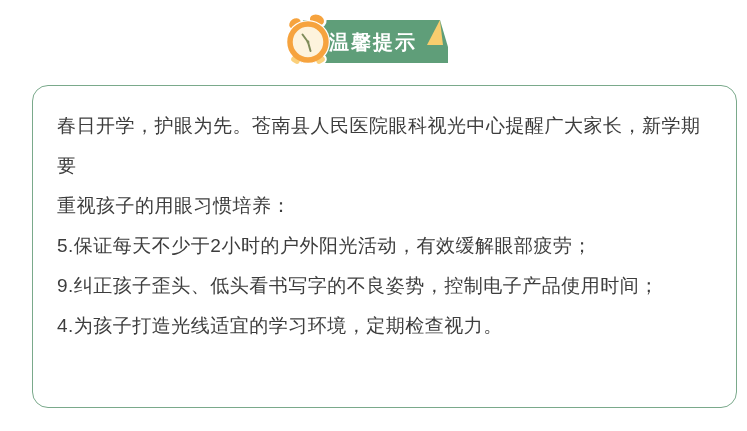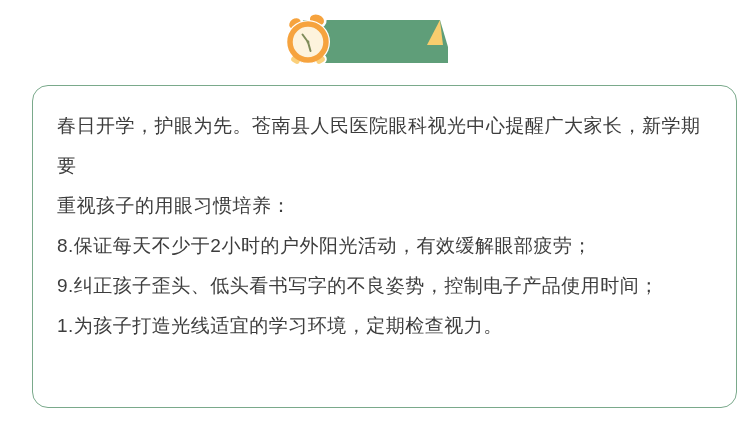--- a/index.html
+++ b/index.html
@@ -102,23 +102,24 @@
 
       <circle cx="27" cy="31" r="18" fill="#fdf3dd" stroke="#f6a33e" stroke-width="5.5"></circle>
 
       <path d="M27 31 L21.5 23.5" stroke="#7f8c5a" stroke-width="2" stroke-linecap="round" fill="none"></path>
       <path d="M27 31 L29.5 40" stroke="#7f8c5a" stroke-width="2" stroke-linecap="round" fill="none"></path>
       <circle cx="27" cy="31" r="1.4" fill="#7f8c5a"></circle>
     </svg>
 
     <div class="banner"></div>
     <span class="banner-fold"></span>
+    <span class="banner-title">温馨提示</span>
   </header>
 
   <main class="notice-box">
     <p>春日开学，护眼为先。苍南县人民医院眼科视光中心提醒广大家长，新学期要
 重视孩子的用眼习惯培养：</p>
-    <p>8.保证每天不少于2小时的户外阳光活动，有效缓解眼部疲劳；</p>
+    <p>5.保证每天不少于2小时的户外阳光活动，有效缓解眼部疲劳；</p>
     <p>9.纠正孩子歪头、低头看书写字的不良姿势，控制电子产品使用时间；</p>
-    <p>1.为孩子打造光线适宜的学习环境，定期检查视力。</p>
+    <p>4.为孩子打造光线适宜的学习环境，定期检查视力。</p>
   </main>
 
 </div>
 
 </body></html>

